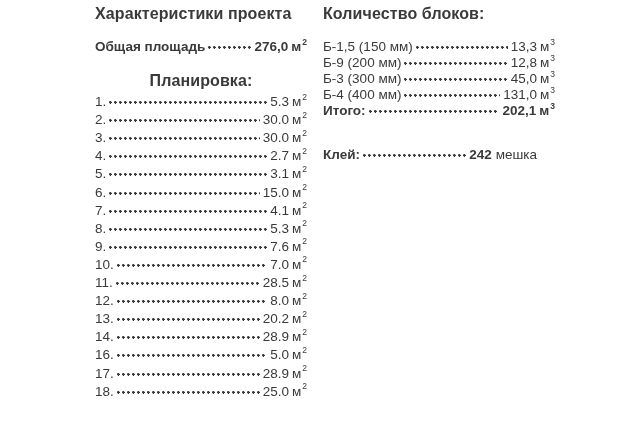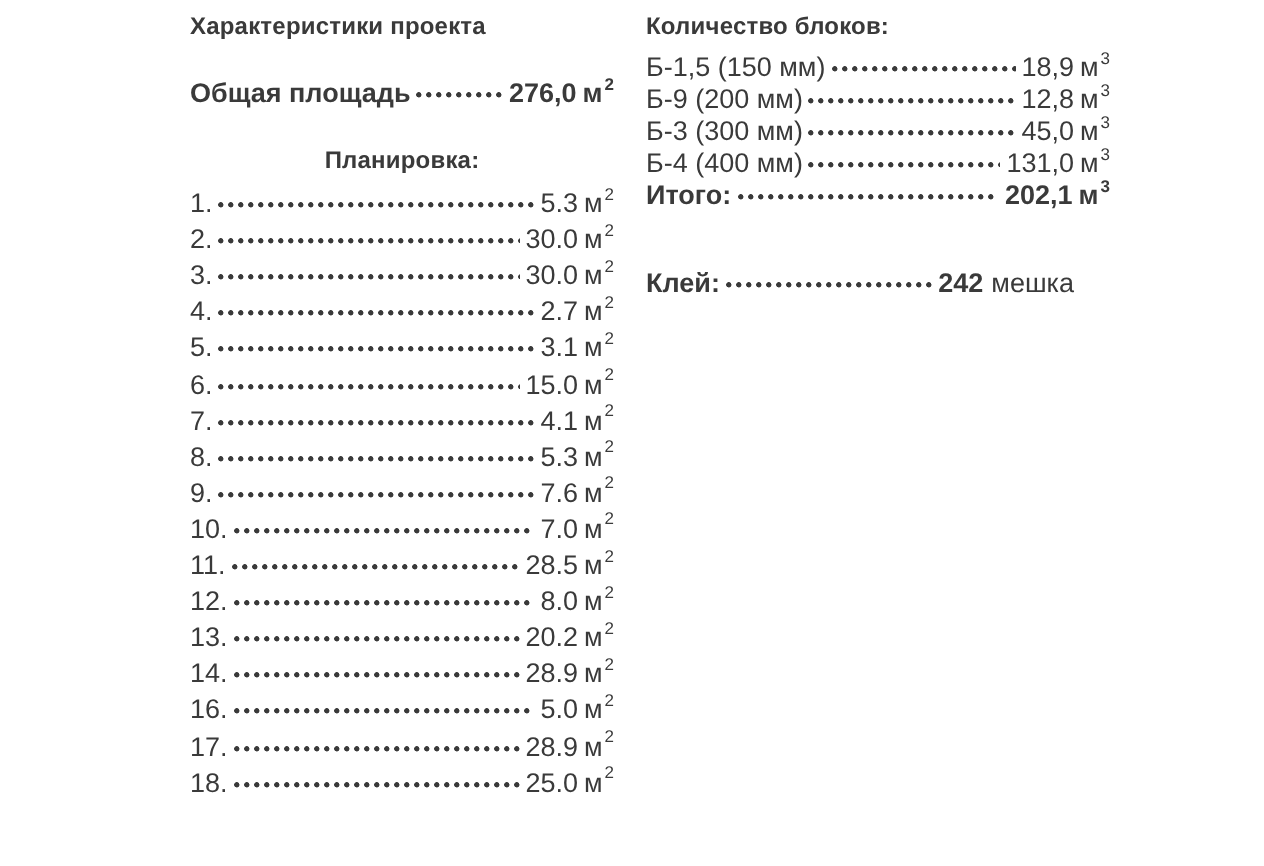--- a/index.html
+++ b/index.html
@@ -11,21 +11,21 @@
     position: relative;
     overflow: hidden;
     -webkit-font-smoothing: antialiased;
   }
   .col { position: absolute; top: 6px; }
   .left-col  { left: 95px;  width: 212px; }
   .right-col { left: 323px; width: 232px; }
 
   .heading {
     font-weight: bold;
-    font-size: 12px;
+    font-size: 16px;
     line-height: 15px;
     letter-spacing: 0.1px;
   }
 
   .row {
     display: flex;
     align-items: baseline;
     font-size: 13.5px;
     white-space: nowrap;
   }
@@ -53,21 +53,21 @@
     top: -1px;
     margin-left: 1px;
     vertical-align: super;
     line-height: 0;
   }
 
   .total-area-row { margin-top: 17px; }
   .layout-title   { margin-top: 17px; text-align: center; }
   #layout-items   { margin-top: 5px; }
 
-  #block-rows { margin-top: 5px; }
+  #block-rows { margin-top: 18px; }
   .blocks-total-row { }
   .glue-row { margin-top: 28px; width: 214px; text-align: right; }
   .glue-unit { font-weight: normal; margin-left: 4px; }
 </style>
 </head>
 <body>
 
 <div class="col left-col">
   <div class="heading">Характеристики проекта</div>
 
@@ -185,21 +185,21 @@
 </div>
 </div>
 
 <div class="col right-col">
   <div class="heading">Количество блоков:</div>
 
   <div id="block-rows">
   <div class="row">
     <span>Б-1,5 (150 мм)</span>
     <span class="leader"></span>
-    <span class="val"><span>18,9</span><span class="unit">м</span><sup class="cube">3</sup></span>
+    <span class="val"><span>13,3</span><span class="unit">м</span><sup class="cube">3</sup></span>
   </div>
 
   <div class="row">
     <span>Б-9 (200 мм)</span>
     <span class="leader"></span>
     <span class="val"><span>12,8</span><span class="unit">м</span><sup class="cube">3</sup></span>
   </div>
 
   <div class="row">
     <span>Б-3 (300 мм)</span>

